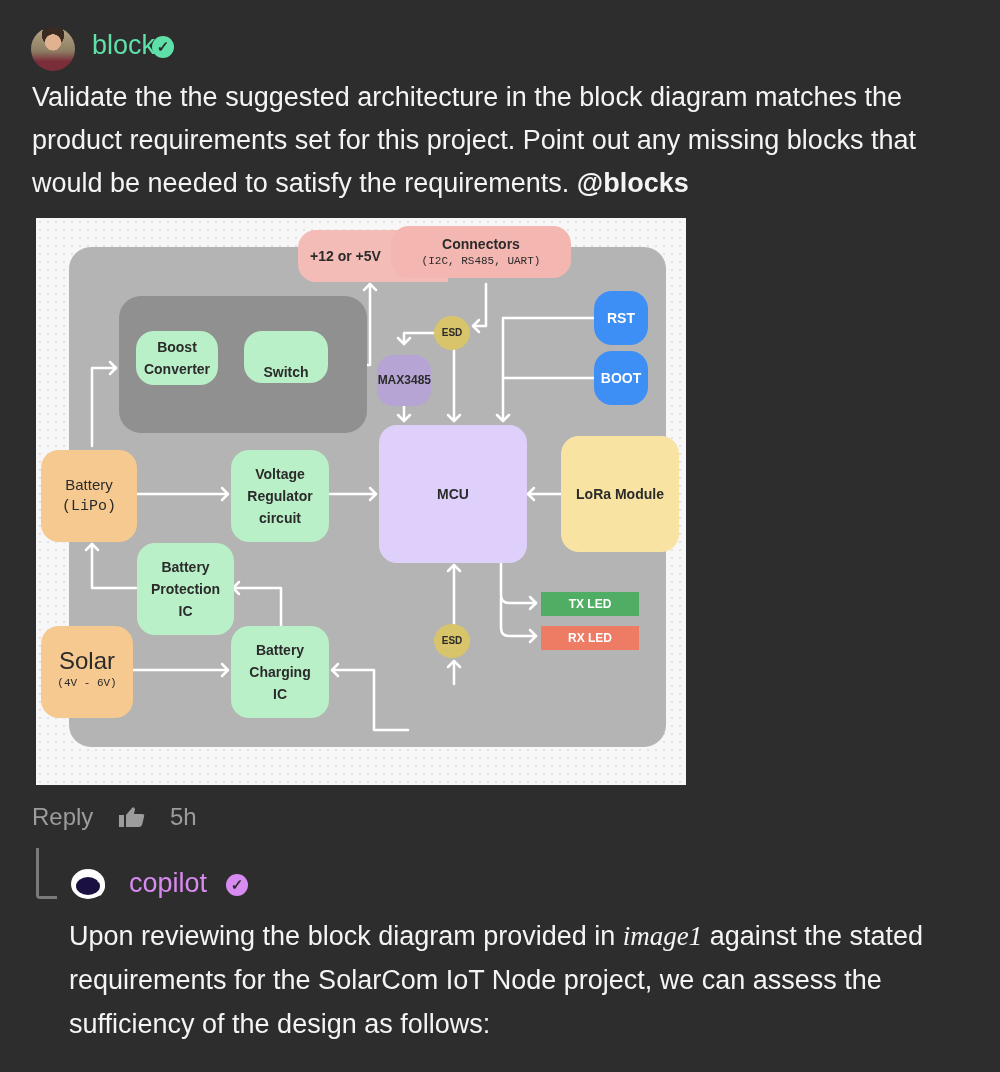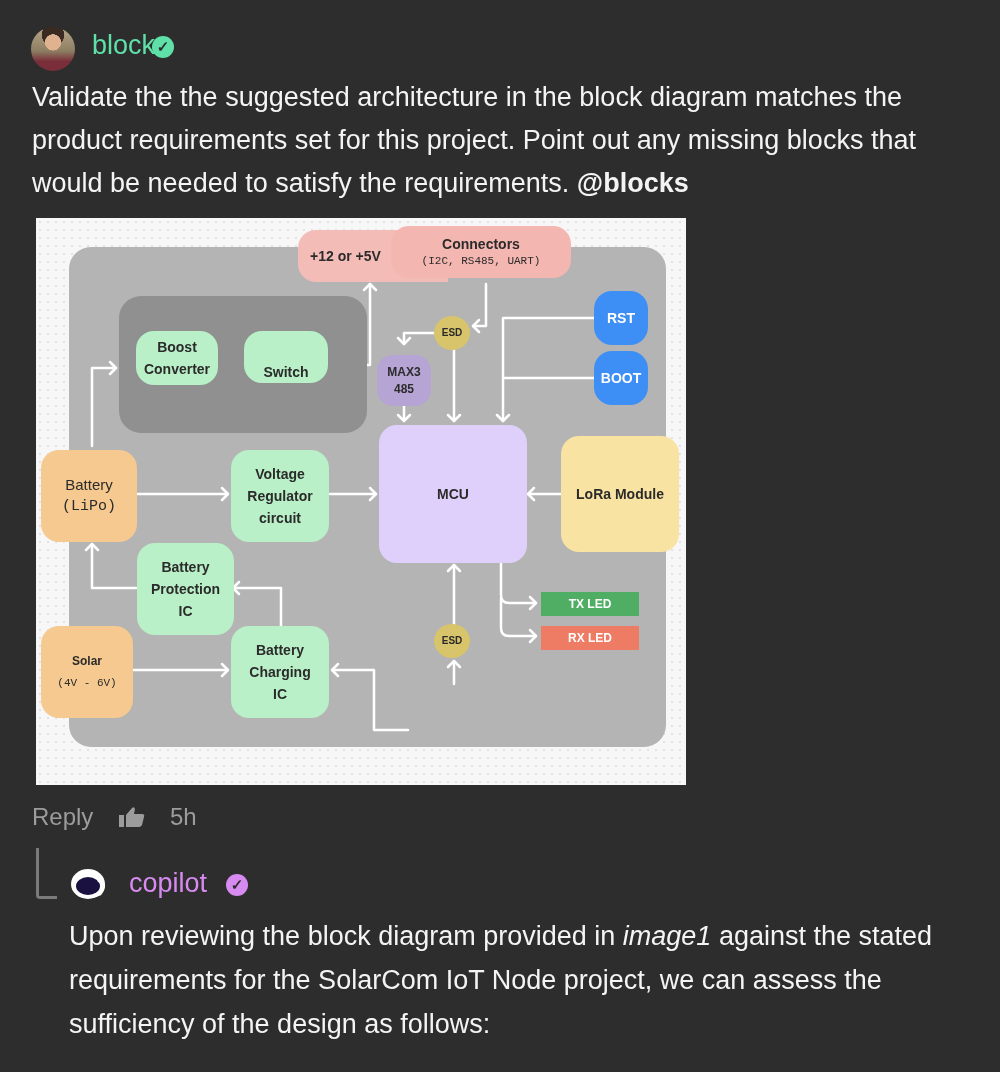--- a/index.html
+++ b/index.html
@@ -39,21 +39,21 @@
 
   .actions { position:absolute; left:32px; top:800px; height:34px; display:flex; align-items:center; font-size:24px; color:#9c9c9c; }
   .reply-link { width:64px; }
   .thumb { margin-left:22px; width:28px; height:22px; }
   .time { margin-left:24px; }
 
   .thread-line { position:absolute; left:36px; top:848px; width:18px; height:48px; border-left:3px solid #7a7a7a; border-bottom:3px solid #7a7a7a; border-bottom-left-radius:4px; }
   .bot-avatar { position:absolute; left:68px; top:866px; width:42px; height:36px; }
   .botname { position:absolute; left:129px; top:868px; font-size:27px; color:#d78af0; }
   .reply-text { position:absolute; left:69px; top:914px; width:900px; font-size:27px; line-height:44px; color:#f4f4f4; }
-  .math { font-family:Liberation Sans, sans-serif; font-style:italic; }
+  .math { font-family:Liberation Serif, serif; font-style:italic; }
 </style>
 </head>
 <body>
 
 <div class="avatar"></div>
 <div class="username">block</div>
 <div class="verified v-green">✓</div>
 
 <div class="message"><span>Validate the the suggested architecture in the block diagram matches the product requirements set for this project. Point out any missing blocks that would be needed to satisfy the requirements. </span><span class="mention">@blocks</span></div>
 
@@ -135,21 +135,21 @@
     <span>Boost</span>
     <span>Converter</span>
   </div>
   <div class="blk green" style="left:208px;top:113px;width:84px;height:52px;align-items:flex-end;">
       <span>Switch</span>
     </div>
 
   <div class="blk" style="left:398px;top:98px;width:36px;height:34px;border-radius:50%;background:#d8c46a;font-size:10px;">
       <span>ESD</span>
     </div>
-  <div class="blk" style="left:341px;top:137px;width:54px;height:51px;background:#b6a4d4;border-radius:16px;flex-direction:column;font-size:12px;line-height:17px;">
+  <div class="blk" style="left:341px;top:137px;width:54px;height:51px;background:#b6a4d4;border-radius:16px;flex-direction:row;font-size:12px;line-height:17px;justify-content:flex-end;">
     <span>MAX3</span>
     <span>485</span>
   </div>
 
   <div class="blk blue" style="left:558px;top:73px;width:54px;height:54px;">
       <span>RST</span>
     </div>
   <div class="blk blue" style="left:558px;top:133px;width:54px;height:54px;">
       <span>BOOT</span>
     </div>
@@ -181,21 +181,21 @@
     </div>
   <div class="blk" style="left:505px;top:408px;width:98px;height:24px;background:#ee7b64;color:#fff;font-size:12px;">
       <span>RX LED</span>
     </div>
 
   <div class="blk" style="left:398px;top:406px;width:36px;height:34px;border-radius:50%;background:#d8c46a;font-size:10px;">
       <span>ESD</span>
     </div>
 
   <div class="blk orange" style="left:5px;top:408px;width:92px;height:92px;flex-direction:column;">
-    <span style="font-weight:bold;font-size:12px;">Solar</span>
+    <span style="font-weight:normal;font-size:24px;">Solar</span>
     <span class="mono" style="font-size:11px;">(4V - 6V)</span>
   </div>
   <div class="blk green" style="left:195px;top:408px;width:98px;height:92px;flex-direction:column;">
     <span>Battery</span>
     <span>Charging</span>
     <span>IC</span>
   </div>
 </div>
 
 <div class="actions">

